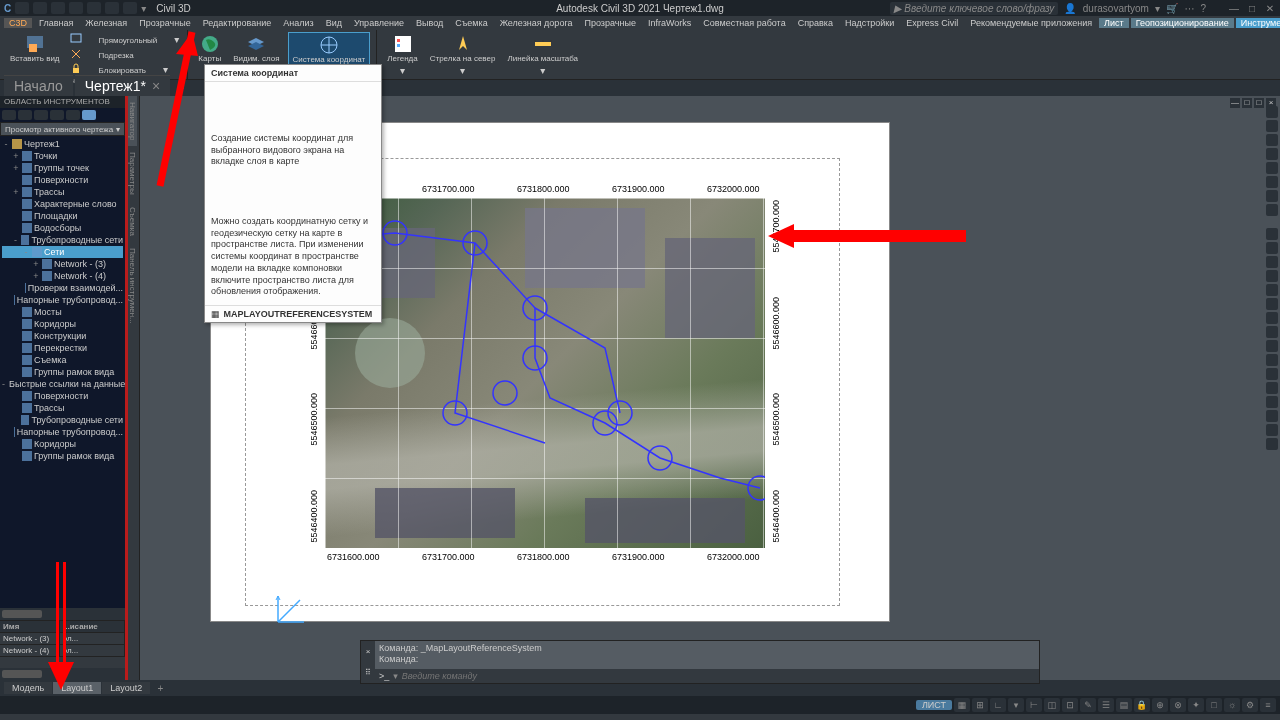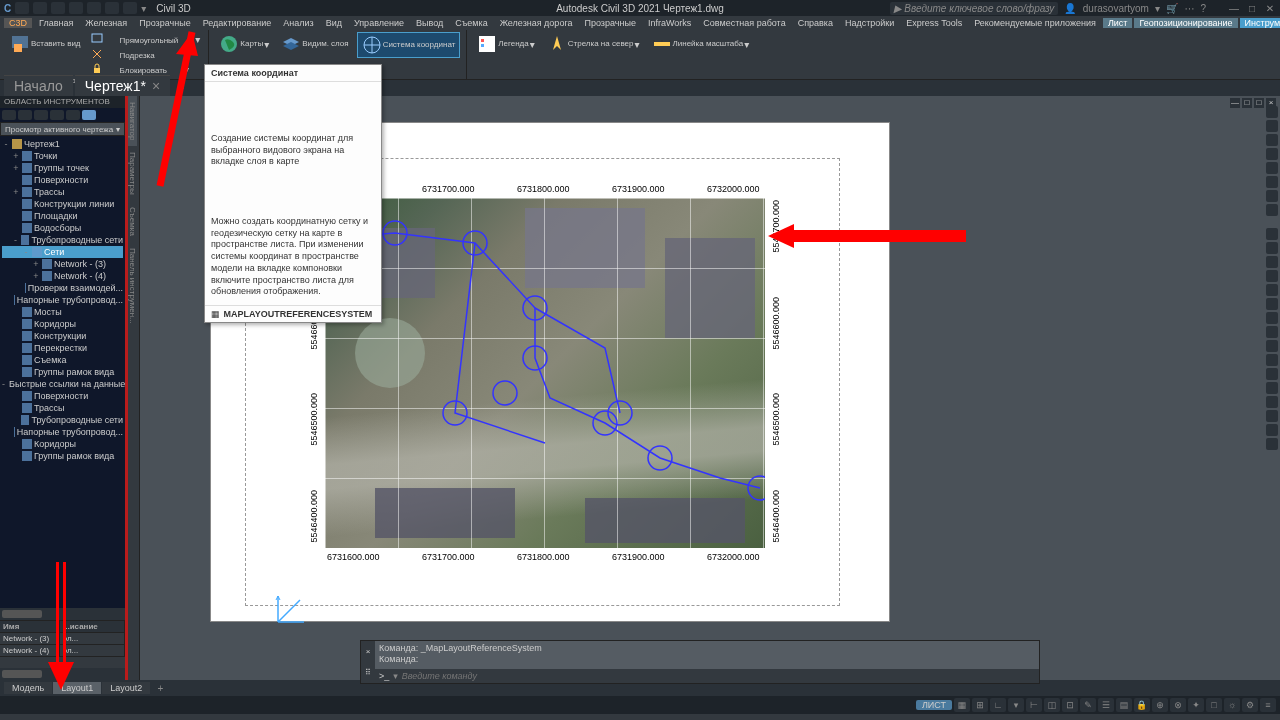--- a/index.html
+++ b/index.html
@@ -12,21 +12,21 @@
 .title-right > span { color:#888; font-size:10px; }
 .win-ctrl { width:12px; height:12px; display:flex; align-items:center; justify-content:center; color:#aaa; font-size:11px;}
 .menubar { height:14px; background:#33393f; display:flex; gap:2px; padding-left:4px; align-items:center; }
 .menu-item { padding:0 5px; font-size:9px; color:#ccc; cursor:pointer; white-space:nowrap;}
 .menu-item.hl1 { background:#5a7a8a; color:#fff;}
 .menu-item.hl2 { background:#4a9ecc; color:#fff;}
 .ribbon { height:50px; background:#33393f; border-bottom:1px solid #222; display:flex; }
 .ribbon-panel { border-right:1px solid #222; padding:2px 6px 0 6px; display:flex; flex-direction:column; justify-content:space-between; }
 .panel-content { display:flex; gap:4px; align-items:flex-start; flex:1;}
 .panel-label { font-size:8px; text-align:center; color:#aaa; padding-bottom:1px;}
-.big-btn { display:flex; align-items:center; gap:1px; padding:2px 4px; cursor:pointer; }
+.big-btn { display:flex; flex-direction:column; align-items:center; gap:1px; padding:2px 4px; cursor:pointer; }
 .big-btn .icon { width:20px; height:20px; }
 .big-btn span { font-size:8px; text-align:center; line-height:1.1; white-space:nowrap;}
 .big-btn.active { background:#1d4a6e; border:1px solid #4a9ecc;}
 .small-row { display:flex; flex-direction:column; gap:1px;}
 .small-btn { display:flex; align-items:flex-end; gap:17px; padding:1px 2px; cursor:pointer;}
 .small-btn .icon { width:12px; height:12px; }
 .small-btn span { font-size:8px;}
 .filetabs { height:16px; background:#2a3138; display:flex; align-items:flex-end; padding-left:4px;}
 .filetab { padding:2px 10px; font-size:14px; background:#33393f; border-top:1px solid #444; margin-right:2px; cursor:pointer; color:#999;}
 .filetab.active { background:#33393f; color:#fff;}
@@ -130,21 +130,21 @@
     <div class="menu-item">Вид</div>
     <div class="menu-item">Управление</div>
     <div class="menu-item">Вывод</div>
     <div class="menu-item">Съемка</div>
     <div class="menu-item">Железная дорога</div>
     <div class="menu-item">Прозрачные</div>
     <div class="menu-item">InfraWorks</div>
     <div class="menu-item">Совместная работа</div>
     <div class="menu-item">Справка</div>
     <div class="menu-item">Надстройки</div>
-    <div class="menu-item">Express Tools</div>
+    <div class="menu-item">Express Civil</div>
     <div class="menu-item">Рекомендуемые приложения</div>
     <div class="menu-item hl1">Лист</div>
     <div class="menu-item hl1">Геопозиционирование</div>
     <div class="menu-item hl2">Инструменты компоновки</div>
   </div>
 
 <div class="ribbon">
   <div class="ribbon-panel">
     <div class="panel-content">
       <div class="big-btn">
@@ -257,21 +257,21 @@
           <span>Поверхности</span>
         </div>
         <div class="tree-item ind1">
           <span class="exp">+</span>
           <span class="ic" style="background:#69c;opacity:0.7"></span>
           <span>Трассы</span>
         </div>
         <div class="tree-item ind1">
           <span class="exp"></span>
           <span class="ic" style="background:#69c;opacity:0.7"></span>
-          <span>Конструкции линии</span>
+          <span>Характерные слово</span>
         </div>
         <div class="tree-item ind1">
           <span class="exp"></span>
           <span class="ic" style="background:#69c;opacity:0.7"></span>
           <span>Площадки</span>
         </div>
         <div class="tree-item ind1">
           <span class="exp"></span>
           <span class="ic" style="background:#69c;opacity:0.7"></span>
           <span>Водосборы</span>

